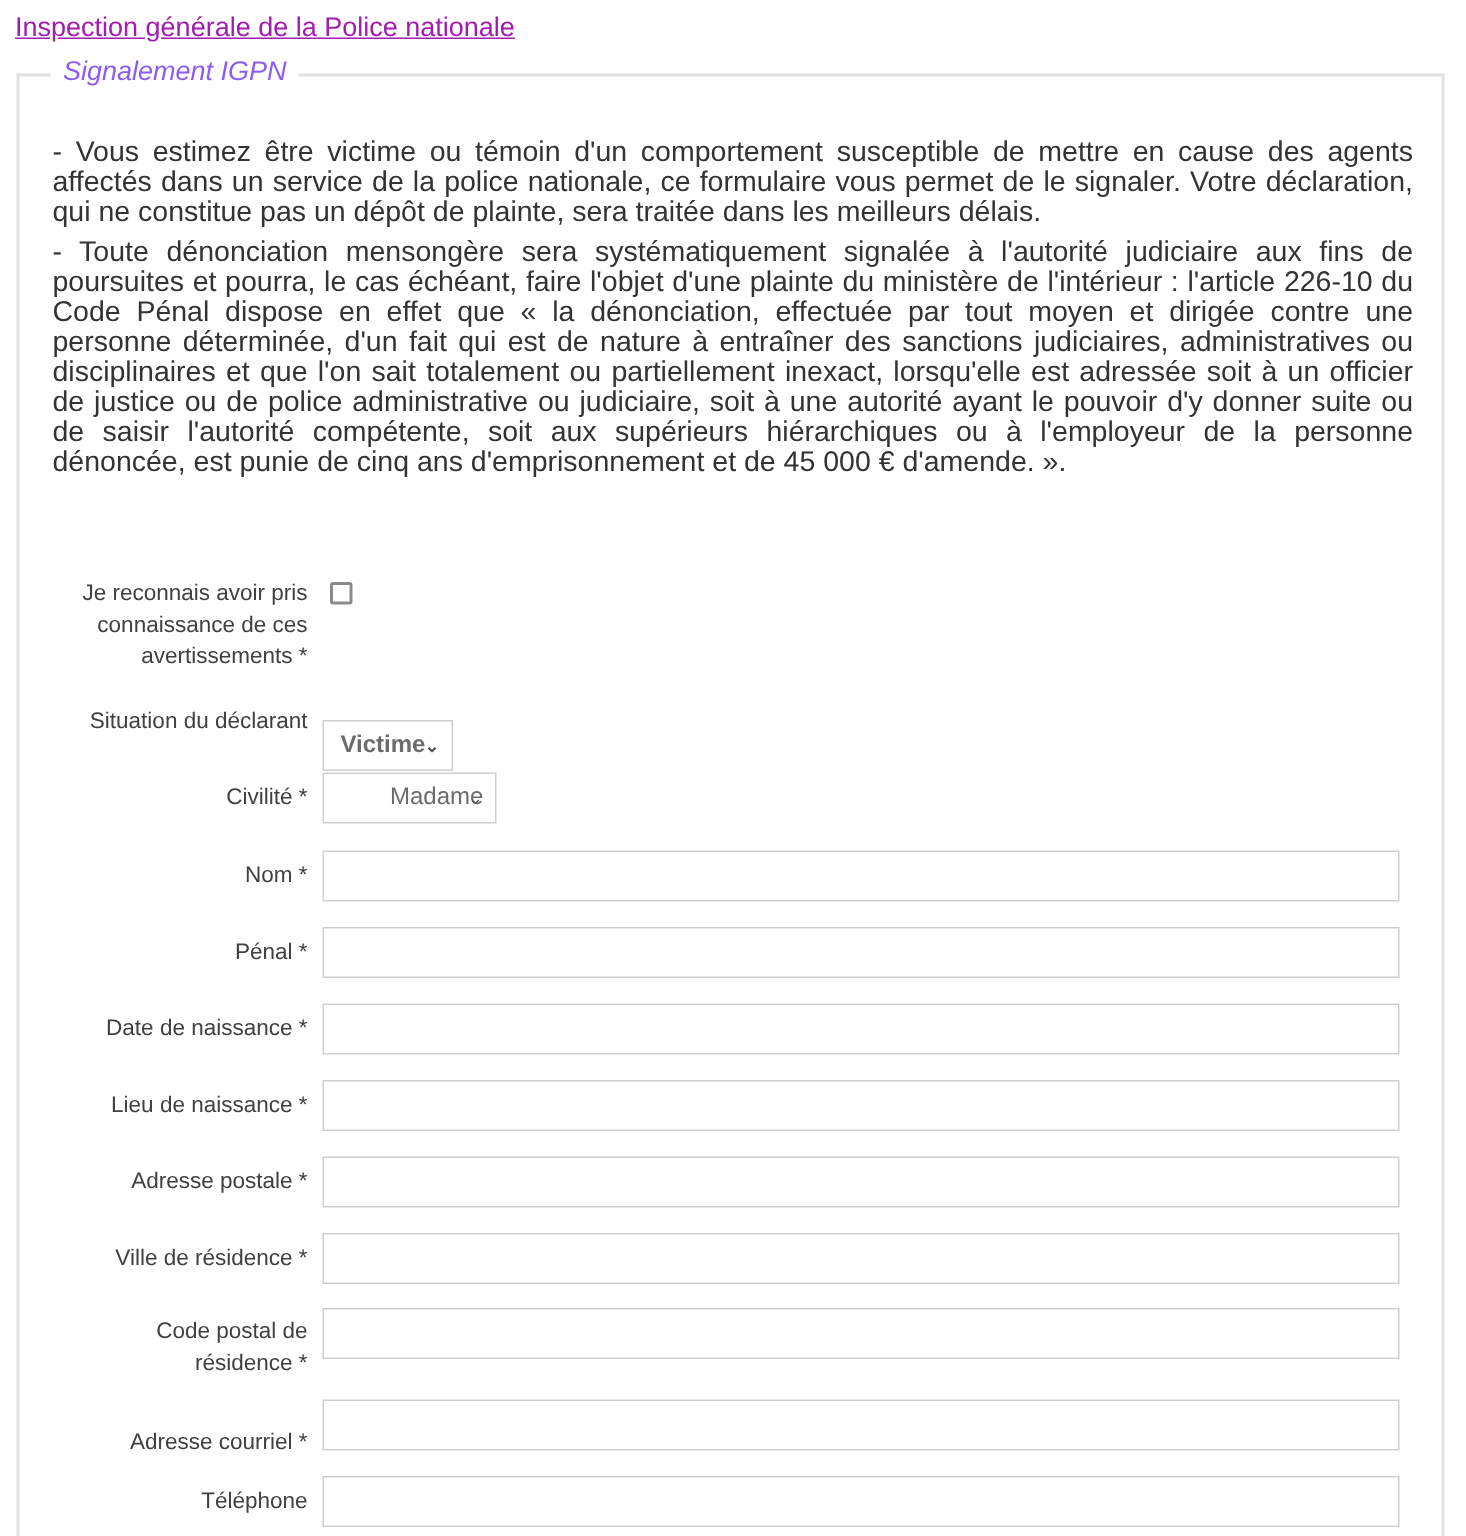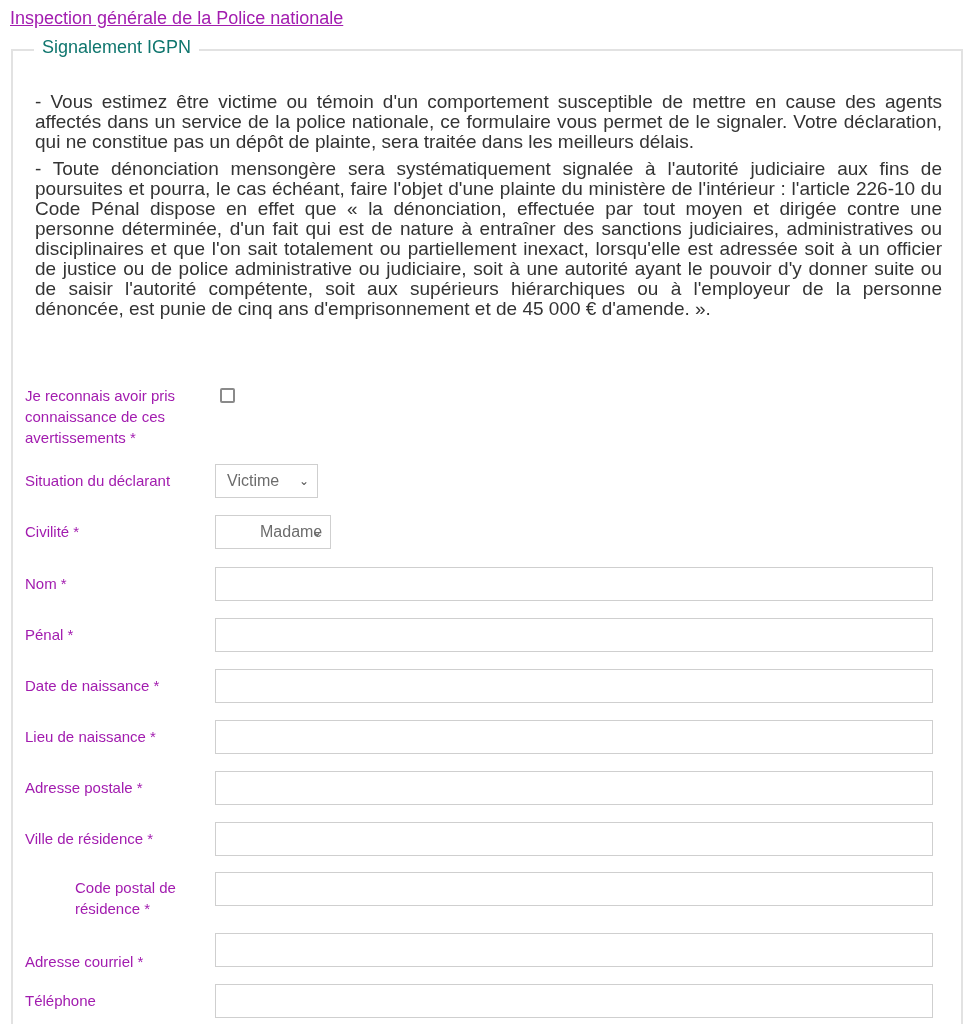--- a/index.html
+++ b/index.html
@@ -11,31 +11,31 @@
     position: absolute; left: 10px; top: 8px;
     font-size: 18px; color: #a21caf; text-decoration: underline;
     cursor: pointer;
   }
   .fieldset {
     position: absolute; left: 11px; top: 49px; width: 952px; height: 1000px;
     border: 2px solid #e2e2e2; border-bottom: none; box-sizing: border-box;
   }
   .legend {
     position: absolute; left: 21px; top: -14px; padding: 0 8px;
-    background: #ffffff; font-size: 18px; color: #0f766e;
+    background: #ffffff; font-size: 18px; color: #8b5cf6; font-style: italic;
   }
   .intro {
     position: absolute; left: 22px; top: 41px; width: 907px;
     font-size: 19px; line-height: 20px; color: #333333; text-align: justify;
   }
   .intro p { margin: 0 0 7px 0; }
   .row { position: absolute; left: 0; width: 100%; }
   .label {
     position: absolute; right: 756px; width: 180px;
-    font-size: 15px; line-height: 21px; color: #a21caf; 
+    font-size: 15px; line-height: 21px; color: #404040; text-align: right;
   }
   .checkbox {
     position: absolute; left: 207px; width: 15px; height: 15px;
     border: 2px solid #8a8a8a; border-radius: 2px; box-sizing: border-box;
     background: #fff; cursor: pointer;
   }
   .select {
     position: absolute; left: 202px; height: 34px; box-sizing: border-box;
     border: 1px solid #cfcfcf; background: #fff; font-size: 16px; color: #6c6c6c;
     padding: 0 0 0 11px; line-height: 32px; cursor: pointer;
@@ -61,21 +61,21 @@
     <p>- Toute dénonciation mensongère sera systématiquement signalée à l'autorité judiciaire aux fins de poursuites et pourra, le cas échéant, faire l'objet d'une plainte du ministère de l'intérieur : l'article 226-10 du Code Pénal dispose en effet que « la dénonciation, effectuée par tout moyen et dirigée contre une personne déterminée, d'un fait qui est de nature à entraîner des sanctions judiciaires, administratives ou disciplinaires et que l'on sait totalement ou partiellement inexact, lorsqu'elle est adressée soit à un officier de justice ou de police administrative ou judiciaire, soit à une autorité ayant le pouvoir d'y donner suite ou de saisir l'autorité compétente, soit aux supérieurs hiérarchiques ou à l'employeur de la personne dénoncée, est punie de cinq ans d'emprisonnement et de 45 000 € d'amende. ».</p>
   </div>
 
   <div class="row" style="top:334px;">
     <div class="label" style="top:0;">Je reconnais avoir pris connaissance de ces avertissements *</div>
     <div class="checkbox" style="top:3px;"></div>
   </div>
 
   <div class="row" style="top:413px;">
     <div class="label" style="top:6px;">Situation du déclarant</div>
-    <div class="select" style="top:0; width:103px;">
+    <div class="select" style="top:16px; width:87px;font-weight:bold;">
       <span>Victime</span>
       <span class="chev">⌄</span>
     </div>
   </div>
 
   <div class="row" style="top:464px;">
     <div class="label" style="top:6px;">Civilité *</div>
     <div class="select" style="top:0; width:116px;padding-left:44px;">
       <span>Madame</span>
       <span class="chev">⌄</span>

